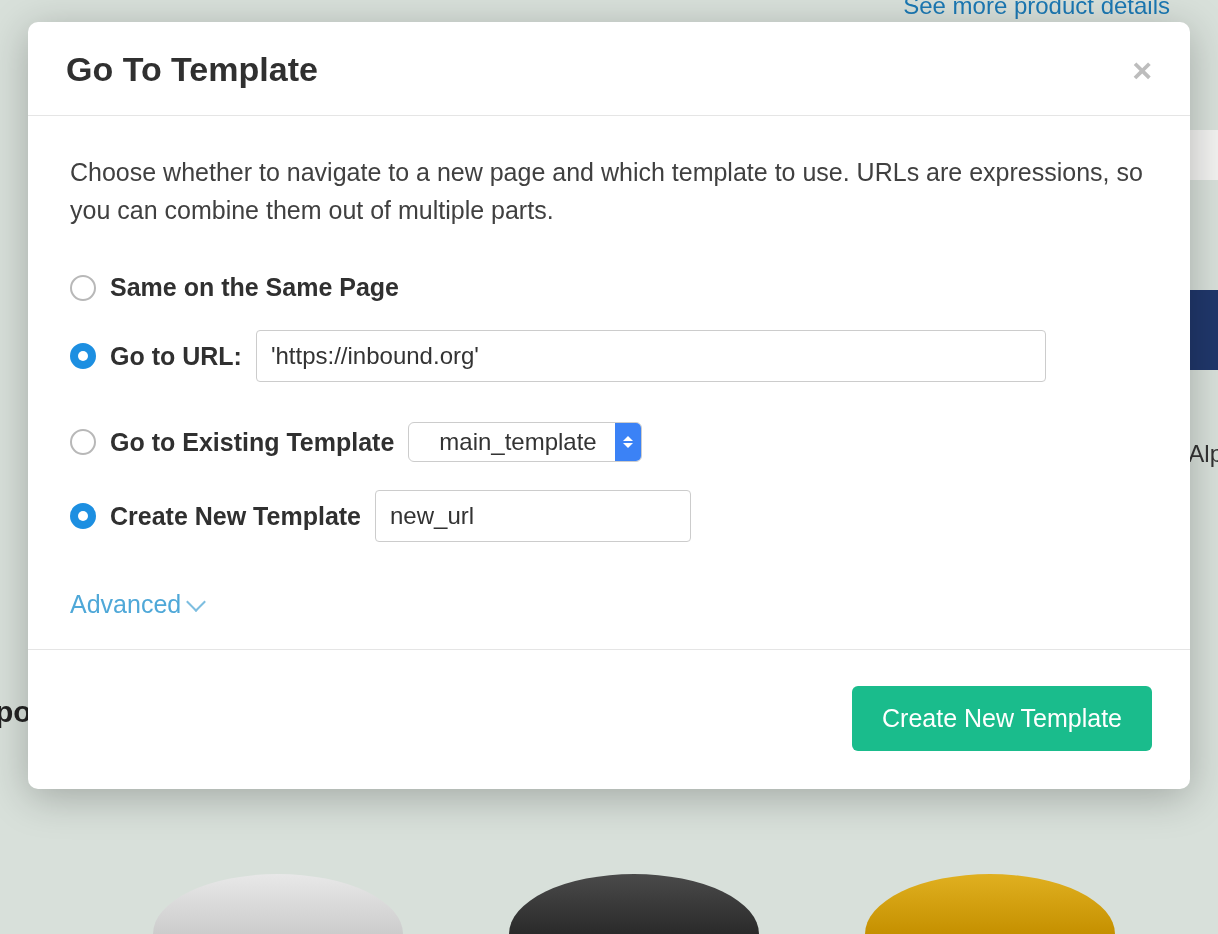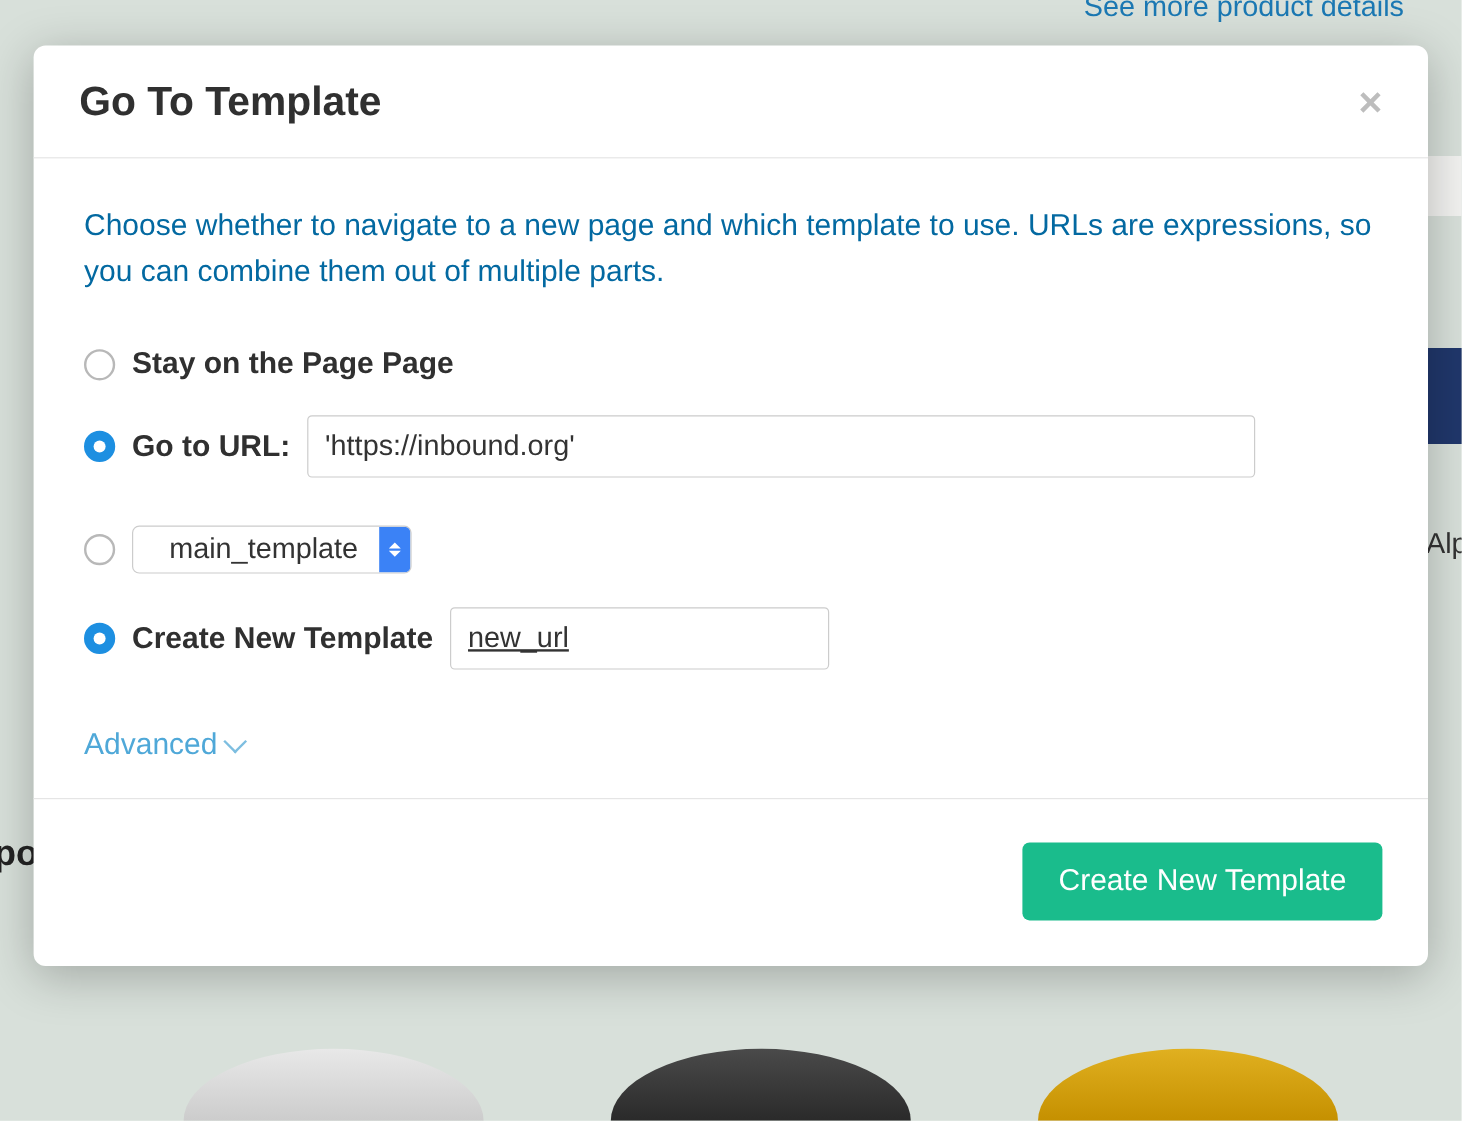--- a/index.html
+++ b/index.html
@@ -51,21 +51,21 @@
       width: 250px;
       height: 60px;
       border-radius: 50% 50% 0 0 / 100% 100% 0 0;
     }
     .shoe1 { background: linear-gradient(#e8e8e8, #ccc); margin-left:100px;}
     .shoe2 { background: linear-gradient(#4a4a4a, #2a2a2a); }
     .shoe3 { background: linear-gradient(#e0b020, #c59000); margin-right:50px;}
 
     .modal {
       position: absolute;
-      top: 38px;
+      top: 22px;
       left: 28px;
       right: 28px;
       background: #fff;
       border-radius: 10px;
       box-shadow: 0 8px 40px rgba(0,0,0,0.25);
       display: flex;
       flex-direction: column;
     }
     .modal-header {
       padding: 28px 38px 26px 38px;
@@ -86,21 +86,21 @@
       font-weight: 700;
       line-height: 1;
       background: none;
       border: none;
     }
     .modal-body {
       padding: 38px 42px 30px 42px;
     }
     .description {
       font-size: 25px;
-      color: #0369a1;
+      color: #404040;
       line-height: 1.5;
       margin-bottom: 44px;
     }
     .option-row {
       display: flex;
       align-items: center;
       margin-bottom: 28px;
       gap: 14px;
     }
     .option-row.with-input {
@@ -144,21 +144,20 @@
       border: 1px solid #ccc;
       border-radius: 4px;
       font-size: 24px;
       padding: 10px 14px;
       color: #333;
       font-family: inherit;
     }
     .text-input.small {
       max-width: 316px;
       flex: none;
-      text-decoration: underline;
     }
     .select-wrap {
       display: flex;
       align-items: stretch;
       height: 40px;
       border: 1px solid #ccc;
       border-radius: 6px;
       overflow: hidden;
       background:#fff;
       padding-left:12px;
@@ -263,31 +262,32 @@
   <div class="modal-header">
     <div class="modal-title">Go To Template</div>
     <button class="close-btn">×</button>
   </div>
 
   <div class="modal-body">
     <p class="description">Choose whether to navigate to a new page and which template to use. URLs are expressions, so you can combine them out of multiple parts.</p>
 
     <div class="option-row">
       <span class="radio"></span>
-      <span class="option-label">Stay on the Page Page</span>
+      <span class="option-label">Same on the Same Page</span>
     </div>
 
     <div class="option-row with-input">
       <span class="radio selected"></span>
       <span class="option-label">Go to URL:</span>
       <input class="text-input" type="text" value="'https://inbound.org'" style="">
     </div>
 
     <div class="option-row">
       <span class="radio"></span>
+      <span class="option-label">Go to Existing Template</span>
       <div class="select-wrap">
         <span class="select-value">main_template</span>
         <span class="select-btn"></span>
       </div>
     </div>
 
     <div class="option-row">
       <span class="radio selected"></span>
       <span class="option-label">Create New Template</span>
       <input class="text-input small" type="text" value="new_url" style="">

